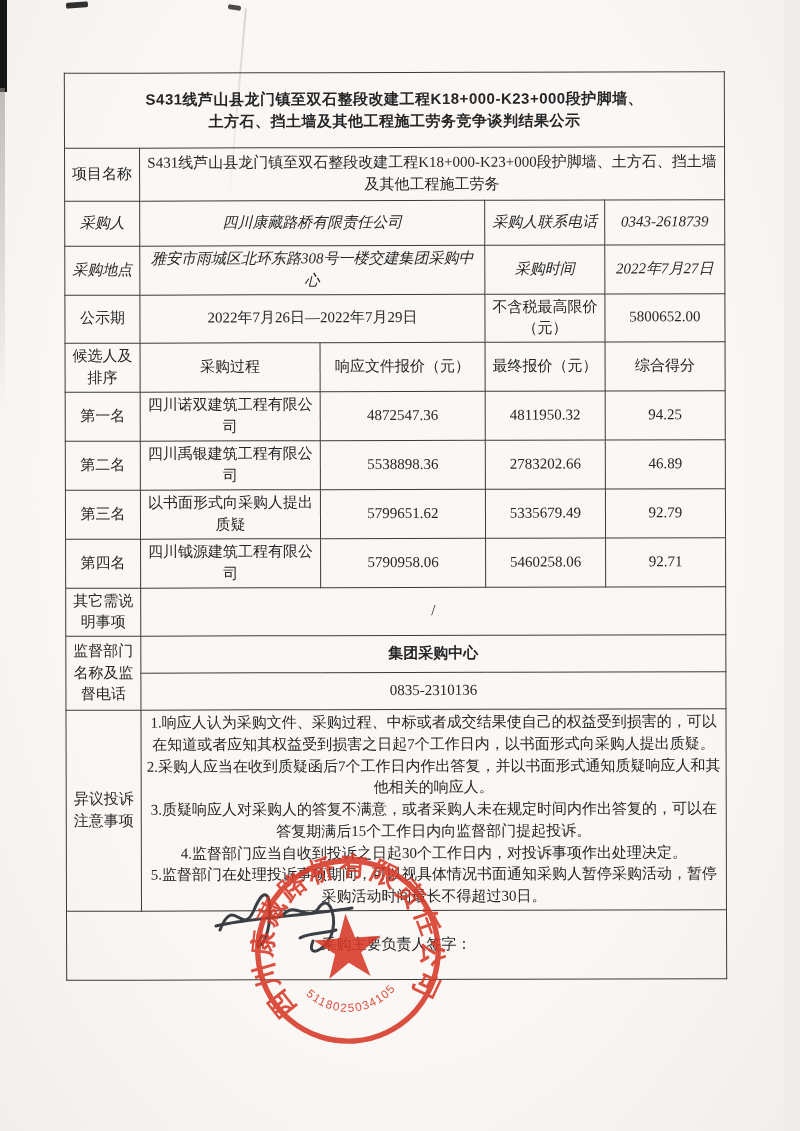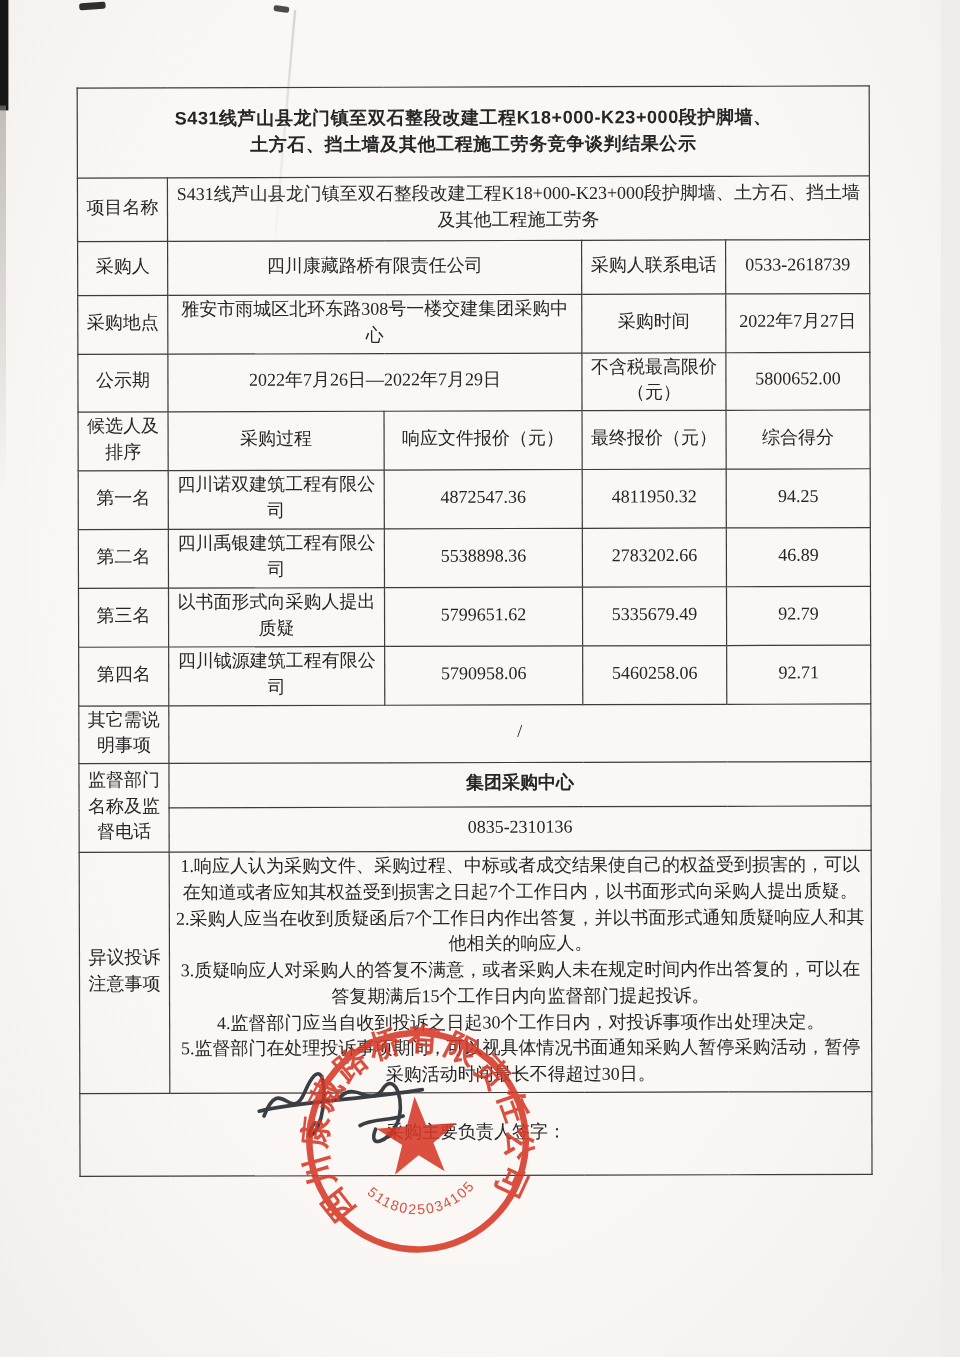--- a/index.html
+++ b/index.html
@@ -37,21 +37,21 @@
     text-align:center;
     word-break:break-all;
     overflow:hidden;
   }
   td.title-cell{height:70px;font-family:"Liberation Sans","DejaVu Sans",sans-serif;
     font-weight:bold;font-size:21px;line-height:1.6;letter-spacing:.5px;}
   td.lbl{padding:2px 3px;}
   td.txt-left{text-align:left;padding:2px 8px;}
   td.rank-lbl{text-align:left;padding:2px 6px;border-radius:24px;}
   .r-project td{height:48px;}
-  .r-info td{height:40px;}
+  .r-info td{height:40px;font-style:italic;}
   .r-pub td{height:41px;}
   .r-chead td{height:41px;}
   .r-cand td{height:44px;}
   .r-other td{height:41px;}
   .r-sup td{height:32px;}
   .r-obj td{height:196px;}
   .r-sign td{height:64px;}
   td.obj-cell{text-align:justify;vertical-align:top;padding:6px 8px 2px 8px;line-height:22px;}
   td.obj-cell p{margin:0;text-indent:0;}
   td.sign-cell{text-align:left;padding-left:8px;font-size:15.5px;}
@@ -90,21 +90,21 @@
 
       <tr class="r-project">
         <td class="lbl">项目名称</td>
         <td class="txt-left" colspan="4">S431线芦山县龙门镇至双石整段改建工程K18+000-K23+000段护脚墙、土方石、挡土墙及其他工程施工劳务</td>
       </tr>
 
       <tr class="r-info">
         <td class="lbl">采购人</td>
         <td class="txt-left" colspan="2">四川康藏路桥有限责任公司</td>
         <td class="lbl">采购人联系电话</td>
-        <td>0533-2618739</td>
+        <td>0343-2618739</td>
       </tr>
 
       <tr class="r-info">
         <td class="lbl">采购地点</td>
         <td class="txt-left" colspan="2">雅安市雨城区北环东路308号一楼交建集团采购中心</td>
         <td class="lbl">采购时间</td>
         <td>2022年7月27日</td>
       </tr>
 
       <tr class="r-pub">

